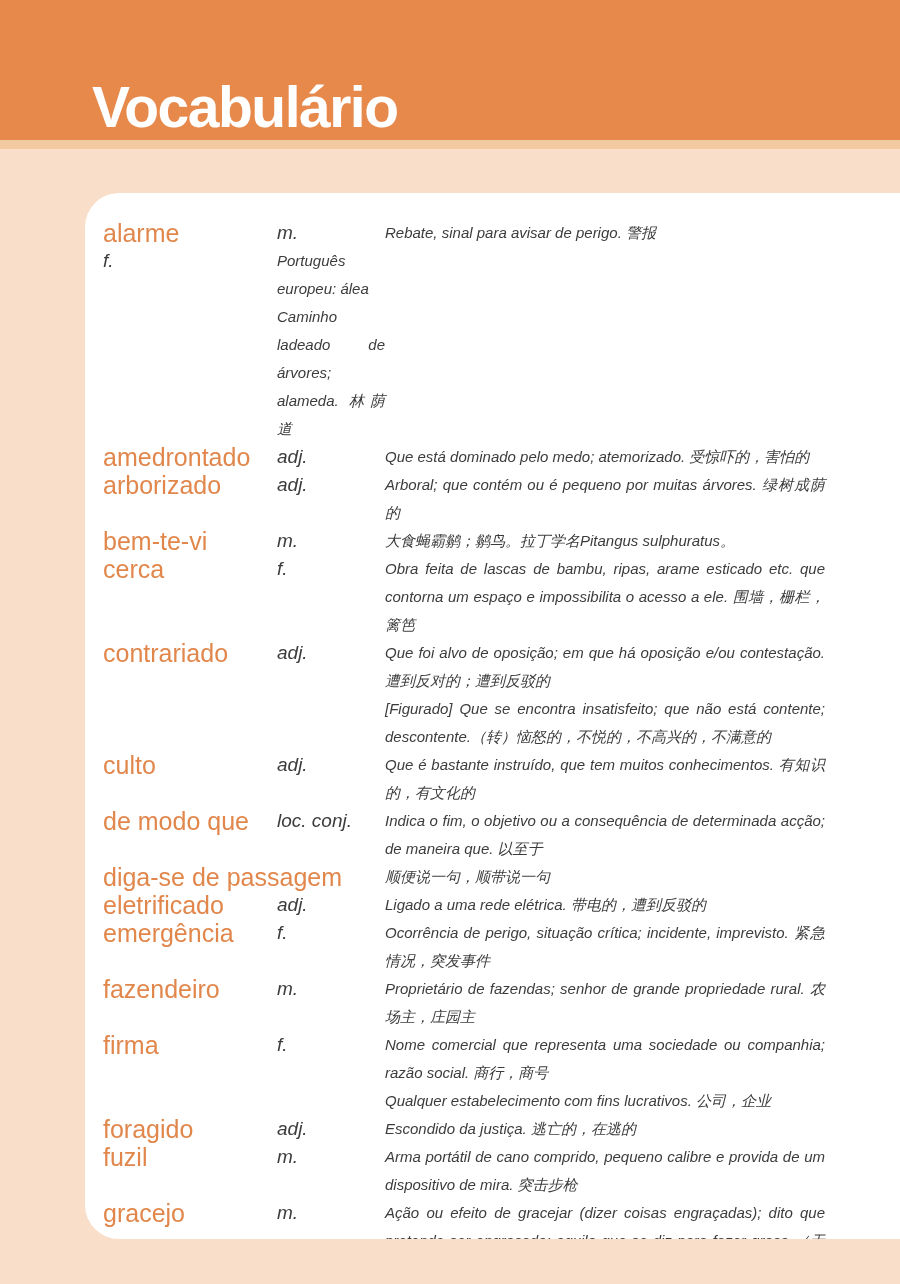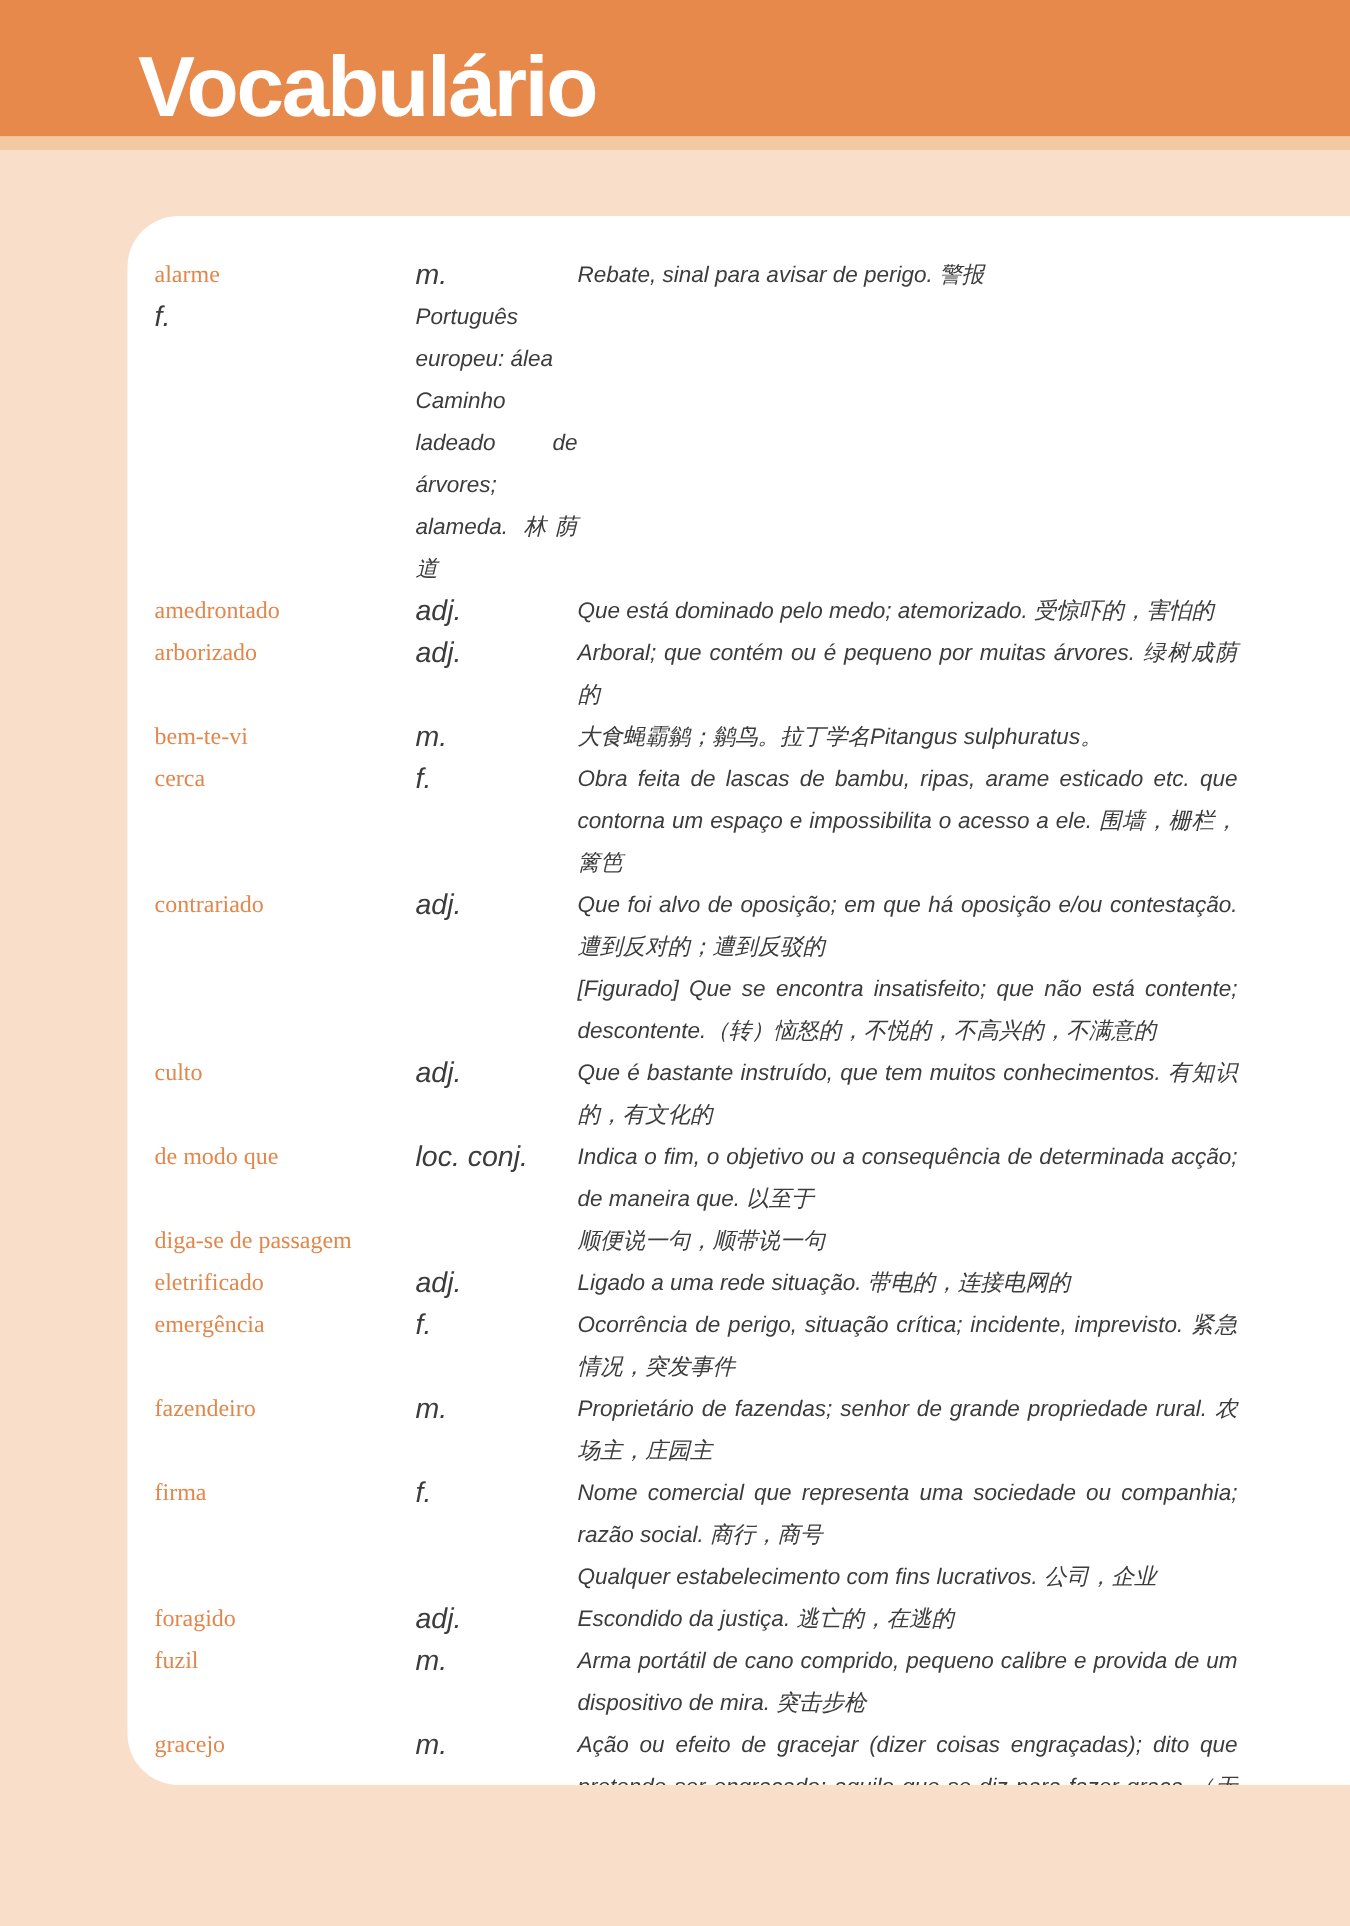--- a/index.html
+++ b/index.html
@@ -12,21 +12,21 @@
     --title:#FFFFFF;
   }
   *{box-sizing:border-box;}
   html,body{margin:0;padding:0;}
   body{
     width:900px;height:1284px;overflow:hidden;
     background:var(--page-bg);
     font-family:"Liberation Sans",sans-serif;
   }
   .band{
-    height:91px;background:var(--header-bg);
+    height:140px;background:var(--header-bg);
     display:flex;align-items:flex-end;
   }
   .band h1{
     margin:0 0 4px 92px;
     font-size:57px;line-height:1;font-weight:bold;
     letter-spacing:-1.5px;color:var(--title);
   }
   .divider{height:9px;background:var(--divider);}
   .card{
     margin-left:85px;margin-top:44px;
@@ -35,23 +35,22 @@
     border-radius:34px 0 0 34px;
     padding:26px 0 20px 18px;
   }
   .entry{
     display:grid;
     grid-template-columns:174px 108px 440px;
     align-items:start;
   }
   .word{
     color:var(--word);
-    font-size:16px;line-height:28px;
+    font-size:25px;line-height:28px;
     white-space:nowrap;
-    font-family:Liberation Serif, serif;
   }
   .pos{
     color:var(--text);
     font-style:italic;
     font-size:19px;line-height:28px;
   }
   .defs p{
     margin:0;
     color:var(--text);
     font-style:italic;
@@ -148,21 +147,21 @@
     <div class="pos"></div>
     <div class="defs">
               <p>顺便说一句，顺带说一句</p>
             </div>
   </div>
 
   <div class="entry">
     <div class="word">eletrificado</div>
     <div class="pos">adj.</div>
     <div class="defs">
-              <p>Ligado a uma rede situação. 带电的，连接电网的</p>
+              <p>Ligado a uma rede elétrica. 带电的，遭到反驳的</p>
             </div>
   </div>
 
   <div class="entry">
     <div class="word">emergência</div>
     <div class="pos">f.</div>
     <div class="defs">
               <p>Ocorrência de perigo, situação crítica; incidente, imprevisto. 紧急情况，突发事件</p>
             </div>
   </div>

